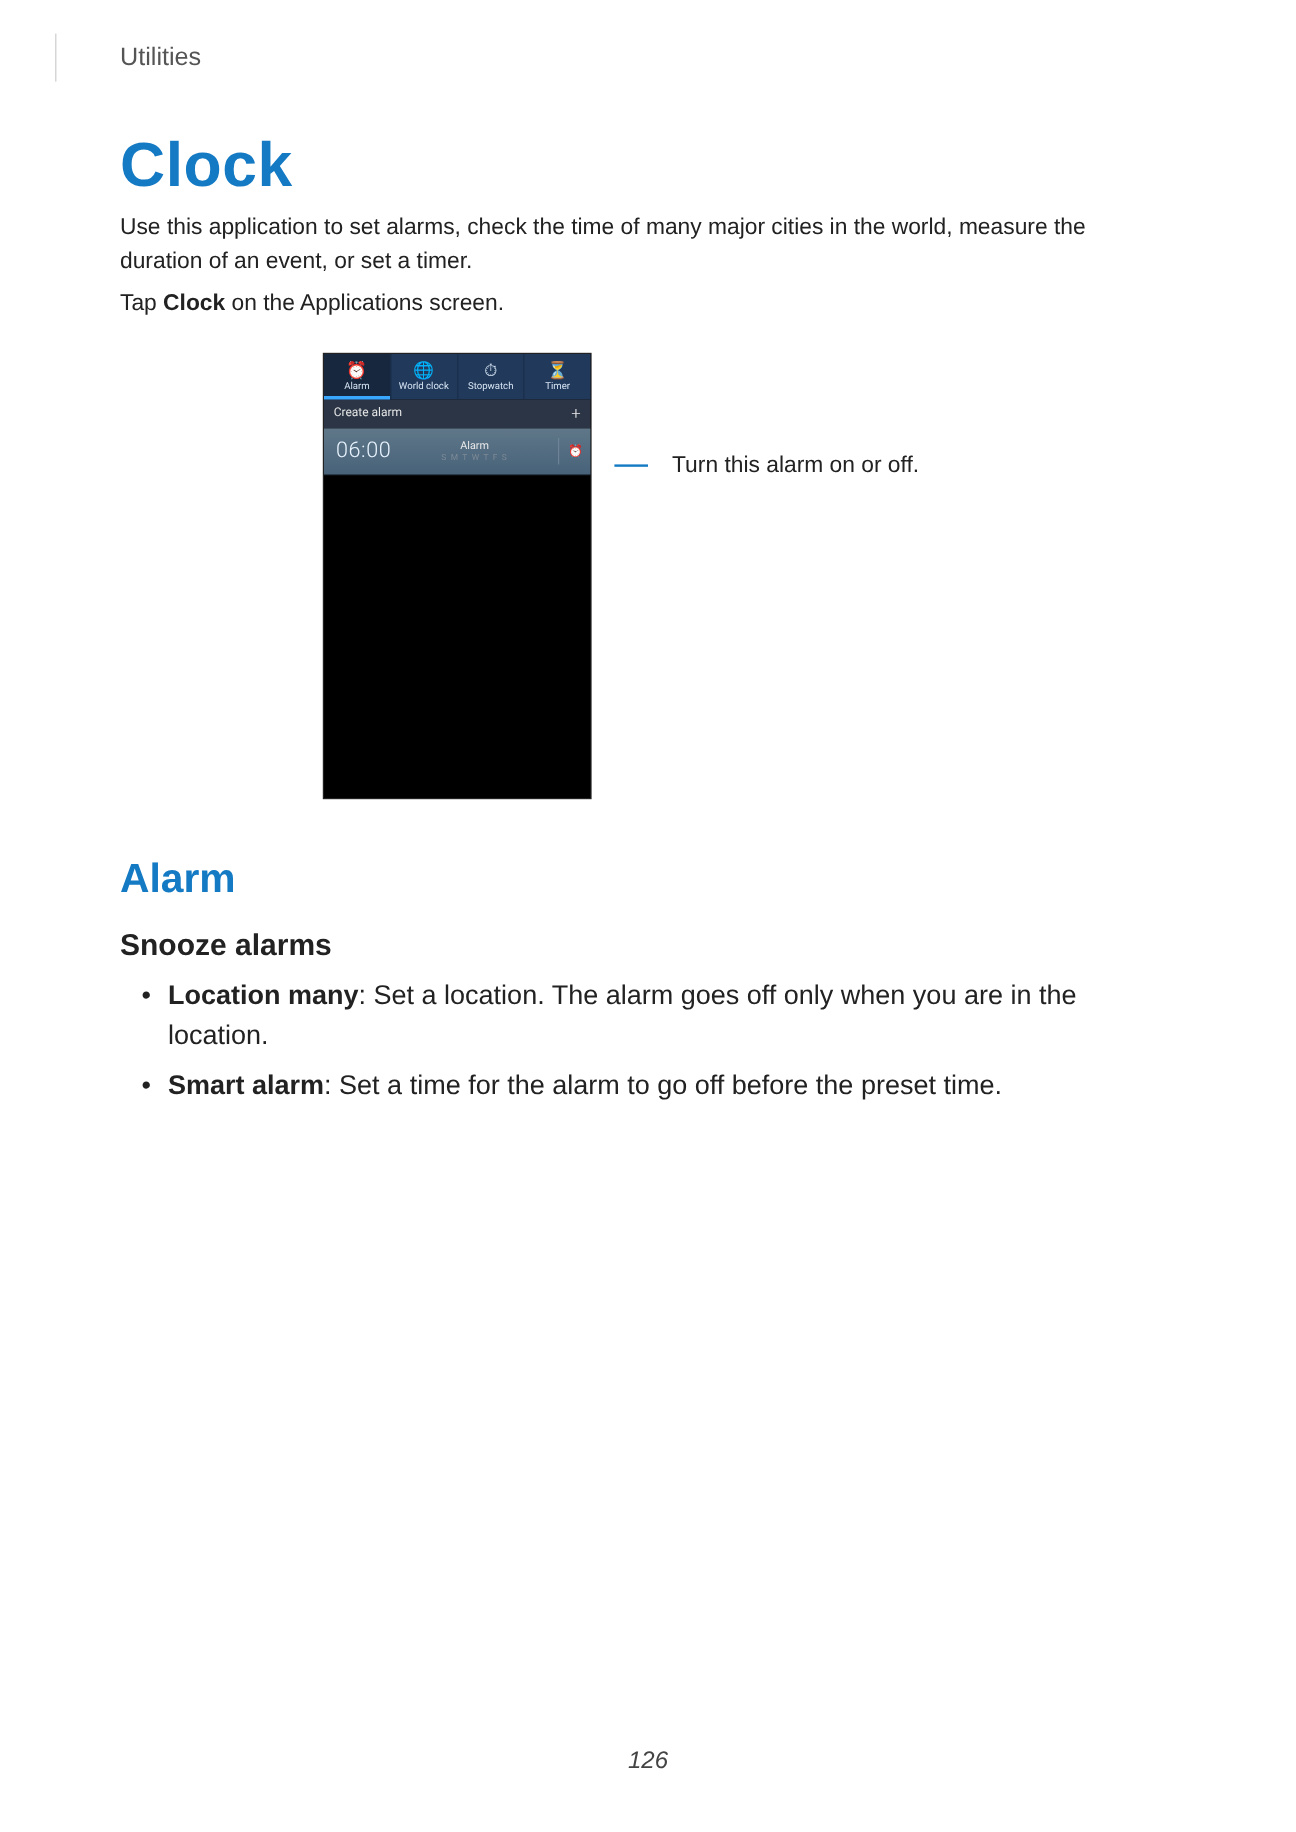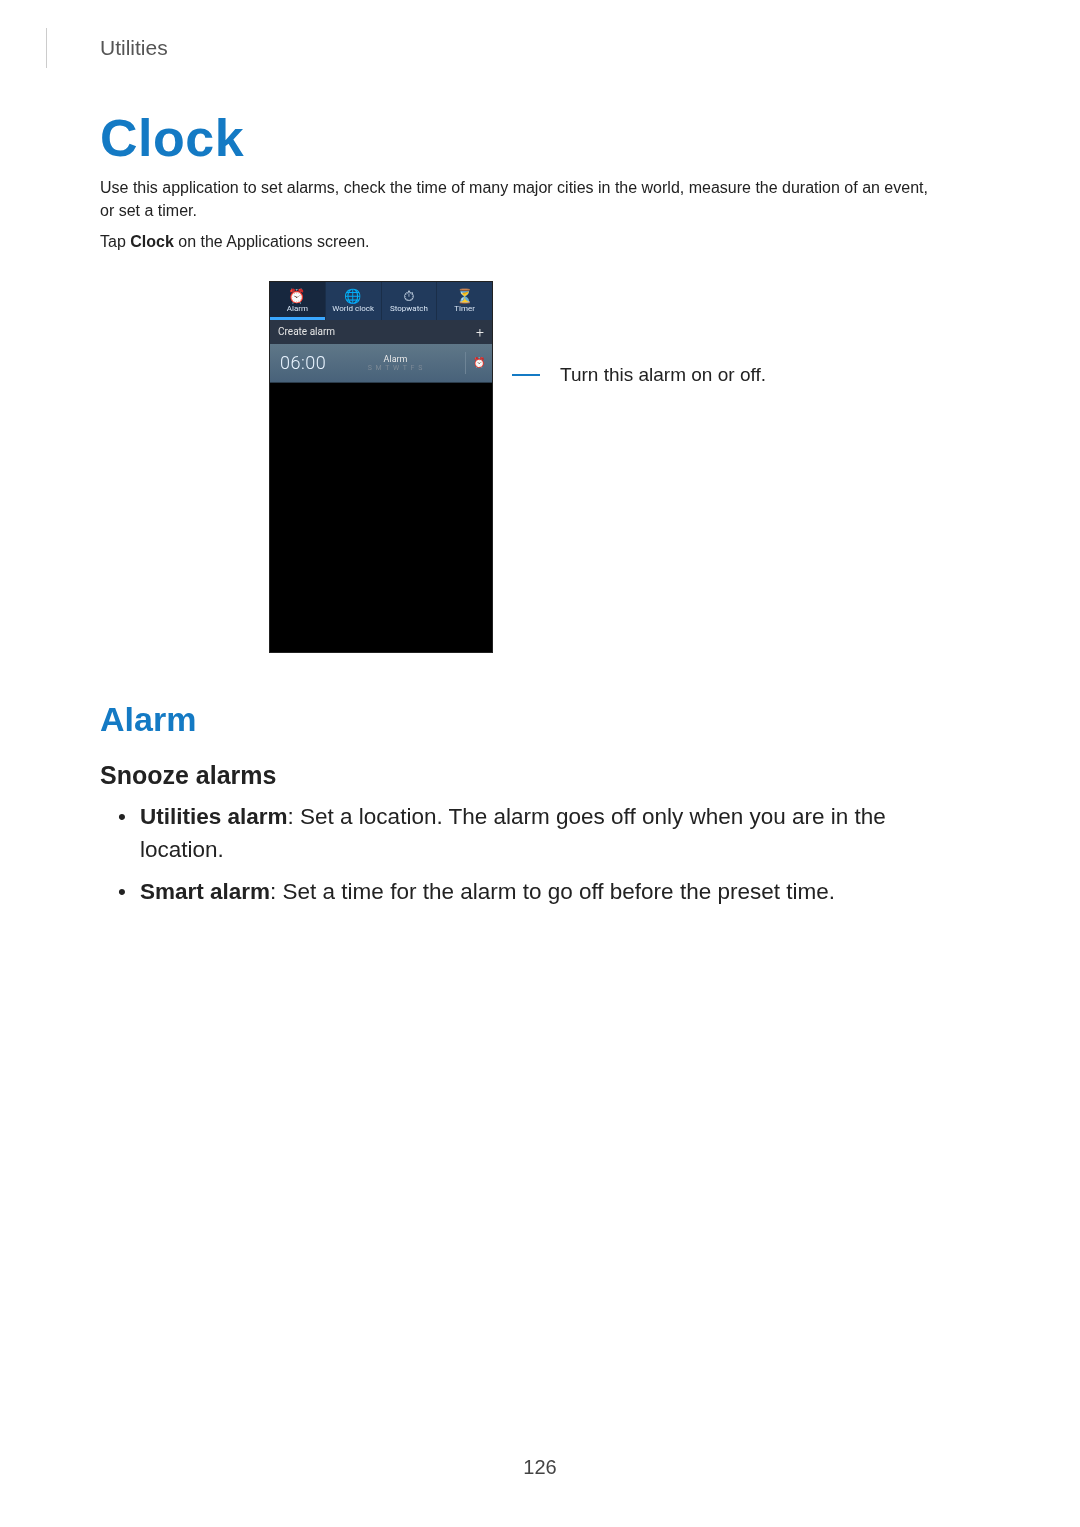--- a/index.html
+++ b/index.html
@@ -33,21 +33,21 @@
 }
 h1.title {
   margin: 70px 0 6px 0;
   font-size: 52px;
   font-weight: 700;
   color: #147ac4;
   letter-spacing: .5px;
 }
 p.body {
   margin: 8px 0 6px 0;
-  font-size: 16px;
+  font-size: 19px;
   line-height: 1.45;
   color: #222;
 }
 p.body b { font-weight: 700; }
 
 .figure-wrap {
   display: flex;
   justify-content: center;
   align-items: flex-start;
   gap: 20px;
@@ -169,20 +169,21 @@
   color: #222;
 }
 .page-number {
   position: absolute;
   bottom: 48px;
   left: 0;
   width: 1080px;
   text-align: center;
   font-size: 20px;
   color: #444;
+  font-style: italic;
 }
 </style>
 </head>
 <body>
 
 <div class="page">
   <div class="header-rule"></div>
   <div class="header-label">Utilities</div>
 
   <h1 class="title">Clock</h1>
@@ -235,21 +236,21 @@
     <div class="callout-line"></div>
     <div class="callout-text">Turn this alarm on or off.</div>
   </div>
 
   <h2 class="sub">Alarm</h2>
   <h3 class="subsub">Snooze alarms</h3>
 
 
   <ul class="bullets">
     <li>
-      <b>Utilities alarm</b><span>: Set a location. The alarm goes off only when you are in the location.</span>
+      <b>Location many</b><span>: Set a location. The alarm goes off only when you are in the location.</span>
     </li>
     <li>
       <b>Smart alarm</b><span>: Set a time for the alarm to go off before the preset time.</span>
     </li>
   </ul>
 
   <div class="page-number">126</div>
 </div>
 
 </body></html>

